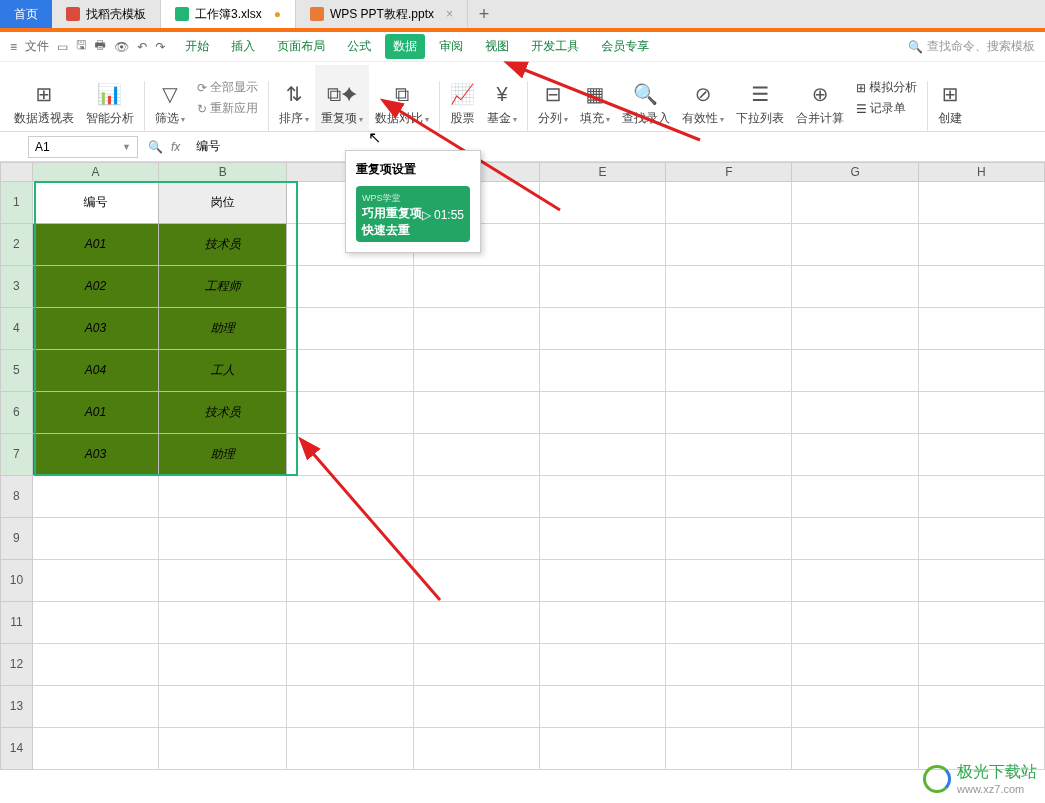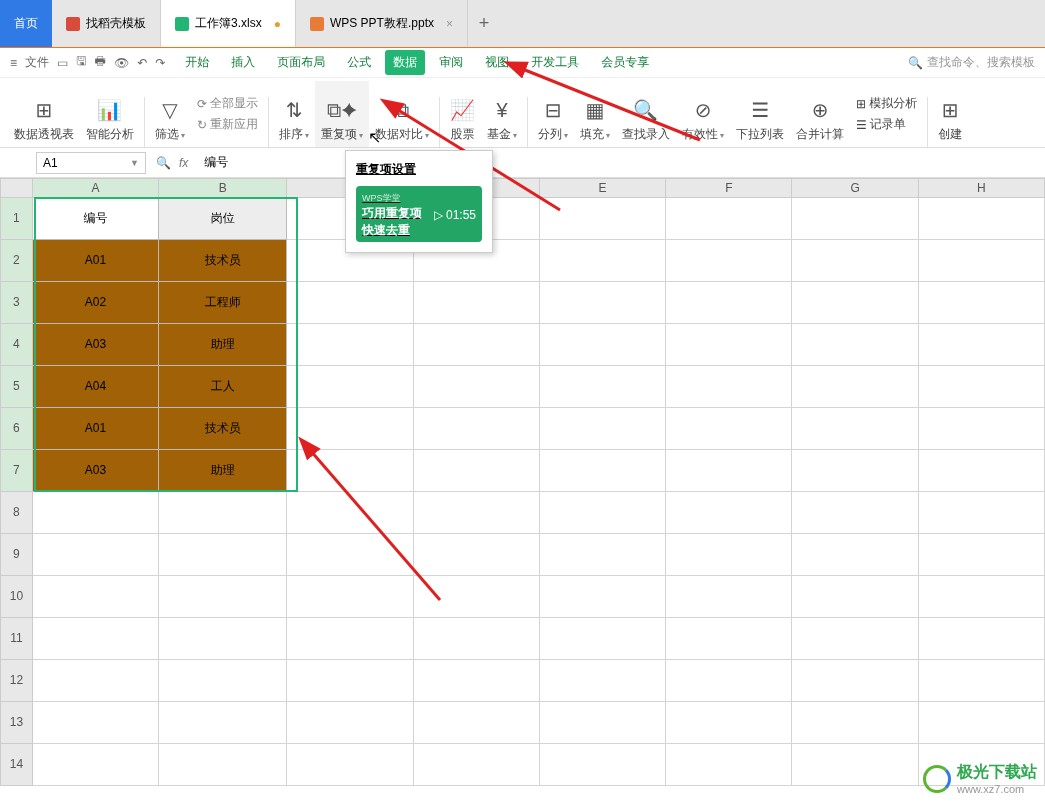--- a/index.html
+++ b/index.html
@@ -1,17 +1,17 @@
 <!DOCTYPE html>
 <html><head>
 <meta charset="utf-8">
 <style>
 *{box-sizing:border-box;margin:0;padding:0;font-family:"Microsoft YaHei",sans-serif;font-size:12px;}
 body{width:1045px;height:803px;background:#fff;overflow:hidden;position:relative;}
-.tabbar{display:flex;height:48px;background:#e6e6e6;border-bottom:1px solid #f97316;align-items:stretch;text-align:right;}
+.tabbar{display:flex;height:32px;background:#e6e6e6;border-bottom:4px solid #f97316;align-items:stretch;text-align:right;}
 .tab{display:flex;align-items:center;padding:0 14px;border-right:1px solid #d0d0d0;gap:6px;cursor:pointer;}
 .tab.home{background:#2f7ae5;color:#fff;border:none;}
 .tab.active{background:#fff;}
 .tab .ic{width:14px;height:14px;display:inline-block;}
 .tab .x{margin-left:6px;color:#999;}
 .plus{width:32px;display:flex;align-items:center;justify-content:center;color:#666;font-size:18px;}
 .menubar{display:flex;height:30px;align-items:center;padding:0 10px;gap:6px;border-bottom:1px solid #eee;}
 .menubar .mi{padding:4px 8px;color:#15803d;cursor:pointer;}
 .menubar .mi.active{background:#22b573;color:#fff;border-radius:3px;}
 .menubar .qat{display:flex;gap:8px;align-items:center;margin-right:6px;color:#666;}
@@ -19,48 +19,48 @@
 .menubar .search{margin-left:auto;color:#999;display:flex;align-items:center;gap:4px;}
 .ribbon{display:flex;height:70px;border-bottom:1px solid #ddd;align-items:flex-end;padding:4px 8px 0;}
 .rgrp{display:flex;flex-direction:column;align-items:center;justify-content:flex-end;padding:4px 6px;height:66px;gap:2px;border-right:0;}
 .rgrp .ricon{font-size:20px;color:#555;height:28px;display:flex;align-items:center;}
 .rgrp .rlbl{color:#444;white-space:nowrap;}
 .rgrp .dd{font-size:8px;color:#888;margin-left:2px;}
 .rcol{display:flex;flex-direction:column;gap:4px;justify-content:center;height:66px;padding:0 6px;}
 .rcol .rl{color:#888;font-size:11px;display:flex;align-items:center;gap:3px;}
 .sep{width:1px;background:#e0e0e0;height:50px;margin:0 4px;}
 .rgrp.hover{background:#f3f3f3;}
-.fbar{display:flex;height:30px;align-items:center;border-bottom:1px solid #ddd;padding:0 0 0 36px;gap:10px;}
+.fbar{display:flex;height:30px;align-items:center;border-bottom:1px solid #ddd;padding:0 0 0 28px;gap:10px;}
 .namebox{width:110px;height:22px;border:1px solid #ccc;display:flex;align-items:center;padding:0 6px;justify-content:space-between;}
 .namebox .ar{font-size:9px;color:#888;}
 .fx{color:#777;display:flex;gap:8px;align-items:center;}
 .fcontent{padding-left:6px;}
 .grid{position:relative;}
 .colhdr{display:flex;height:20px;}
 .corner{width:34px;border:1px solid #ccc;background:#e8e8e8;}
 .ch{border:1px solid #ccc;border-left:none;background:#e8e8e8;text-align:center;line-height:18px;color:#555;}
 .ch.sel{background:#d6ead9;}
 .row{display:flex;height:42px;}
 .rh{width:34px;border:1px solid #ccc;border-top:none;background:#e8e8e8;text-align:center;line-height:40px;color:#555;}
 .rh.sel{background:#d6ead9;}
 .cell{border:1px solid #d4d4d4;border-top:none;border-left:none;line-height:40px;text-align:center;}
-.cell.data{background:#a16207;border-color:#bbb;}
+.cell.data{background:#4d7c0f;border-color:#bbb;font-style:italic;}
 .cell.hdr{background:#ededed;border-color:#bbb;}
 .selbox{position:absolute;border:2px solid #22b573;pointer-events:none;}
-.tooltip{position:absolute;left:345px;top:150px;width:148px;background:#fff;border:1px solid #ccc;box-shadow:2px 2px 6px rgba(0,0,0,0.2);padding:10px;z-index:10;text-decoration:underline;}
+.tooltip{position:absolute;left:345px;top:150px;width:136px;background:#fff;border:1px solid #ccc;box-shadow:2px 2px 6px rgba(0,0,0,0.2);padding:10px;z-index:10;}
 .tooltip .tt{font-weight:bold;margin-bottom:6px;}
 .tooltip .td{color:#555;line-height:1.5;}
 .tooltip .vid{margin-top:8px;background:#22a565;color:#fff;height:56px;border-radius:4px;padding:6px;position:relative;font-size:11px;}
 .tooltip .vid .vt{font-size:9px;opacity:0.8;}
 .tooltip .vid .vb{position:absolute;right:6px;bottom:20px;font-size:10px;}
 .arrow{position:absolute;pointer-events:none;}
 .cursor{position:absolute;left:368px;top:128px;z-index:11;font-size:16px;}
 .watermark{position:absolute;right:8px;bottom:8px;display:flex;align-items:center;gap:6px;}
 .watermark .logo{width:28px;height:28px;border-radius:50%;border:3px solid #5bb531;border-right-color:#2f7ae5;}
-.watermark .t1{color:#2fa84f;font-size:16px;font-weight:bold;}
+.watermark .t1{color:#2fa84f;font-size:16px;font-weight:normal;}
 .watermark .t2{color:#999;font-size:11px;}
 .colA{width:131px;}.colB{width:133px;}.colOther{width:131px;}
 </style>
 </head>
 <body>
 
 <div class="tabbar">
   <div class="tab home">
       <span>首页</span>
     </div>

